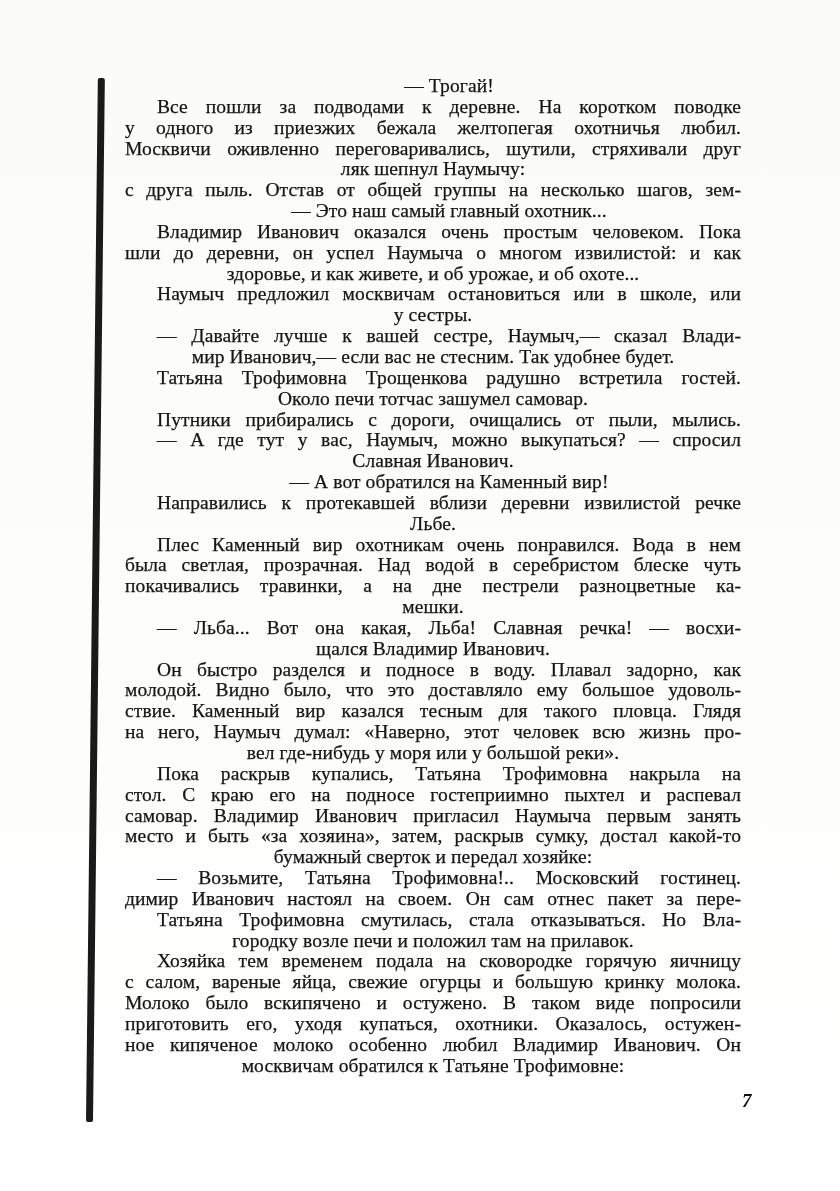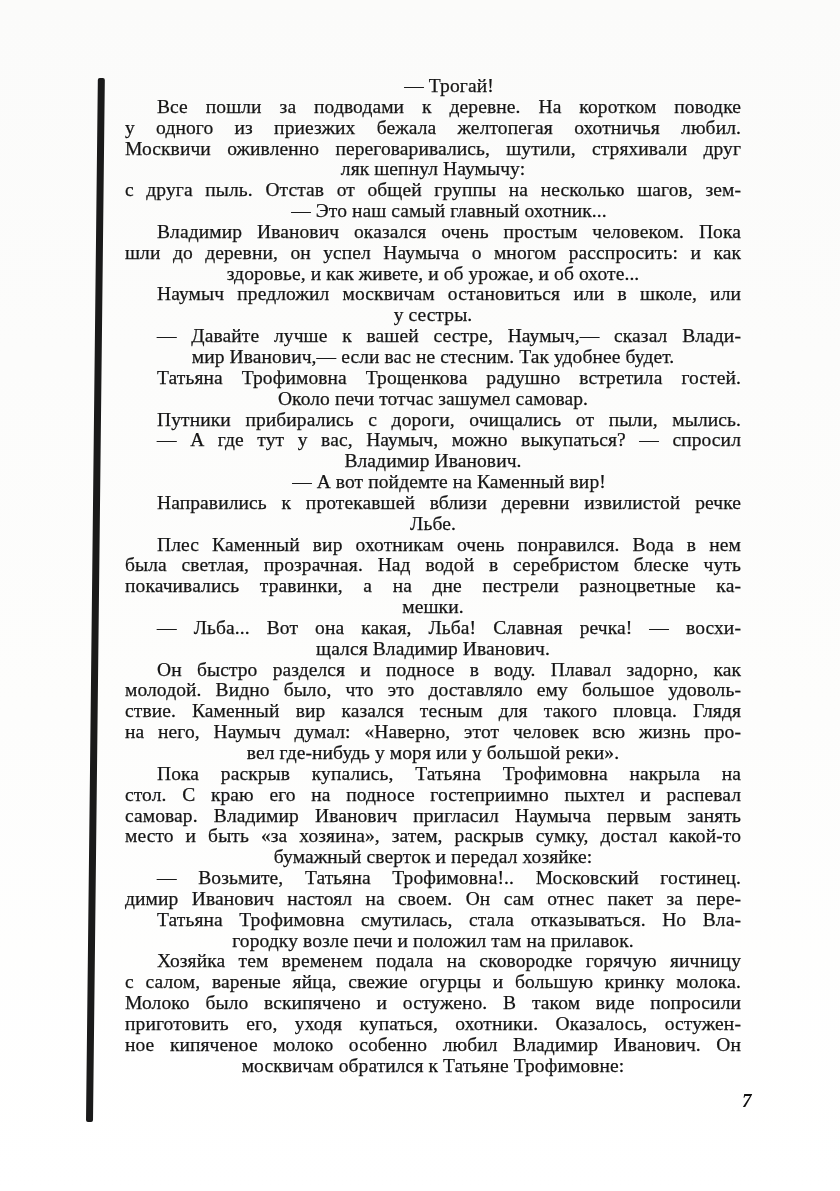--- a/index.html
+++ b/index.html
@@ -72,32 +72,32 @@
   <div class="gutter-line"></div>
   <div class="page-text">
       <div class="line indent">— Трогай!</div>
       <div class="line indent fill">Все пошли за подводами к деревне. На коротком поводке</div>
       <div class="line fill">у одного из приезжих бежала желтопегая охотничья любил.</div>
       <div class="line fill">Москвичи оживленно переговаривались, шутили, стряхивали друг</div>
       <div class="line">ляк шепнул Наумычу:</div>
       <div class="line fill">с друга пыль. Отстав от общей группы на несколько шагов, зем-</div>
       <div class="line indent">— Это наш самый главный охотник...</div>
       <div class="line indent fill">Владимир Иванович оказался очень простым человеком. Пока</div>
-      <div class="line fill">шли до деревни, он успел Наумыча о многом расспросить: и как</div>
+      <div class="line fill">шли до деревни, он успел Наумыча о многом извилистой: и как</div>
       <div class="line">здоровье, и как живете, и об урожае, и об охоте...</div>
       <div class="line indent fill">Наумыч предложил москвичам остановиться или в школе, или</div>
       <div class="line">у сестры.</div>
       <div class="line indent fill">— Давайте лучше к вашей сестре, Наумыч,— сказал Влади-</div>
       <div class="line">мир Иванович,— если вас не стесним. Так удобнее будет.</div>
       <div class="line indent fill">Татьяна Трофимовна Трощенкова радушно встретила гостей.</div>
       <div class="line">Около печи тотчас зашумел самовар.</div>
       <div class="line indent fill">Путники прибирались с дороги, очищались от пыли, мылись.</div>
       <div class="line indent fill">— А где тут у вас, Наумыч, можно выкупаться? — спросил</div>
-      <div class="line">Владимир Иванович.</div>
-      <div class="line indent">— А вот пойдемте на Каменный вир!</div>
+      <div class="line">Славная Иванович.</div>
+      <div class="line indent">— А вот обратился на Каменный вир!</div>
       <div class="line indent fill">Направились к протекавшей вблизи деревни извилистой речке</div>
       <div class="line">Льбе.</div>
       <div class="line indent fill">Плес Каменный вир охотникам очень понравился. Вода в нем</div>
       <div class="line fill">была светлая, прозрачная. Над водой в серебристом блеске чуть</div>
       <div class="line fill">покачивались травинки, а на дне пестрели разноцветные ка-</div>
       <div class="line">мешки.</div>
       <div class="line indent fill">— Льба... Вот она какая, Льба! Славная речка! — восхи-</div>
       <div class="line">щался Владимир Иванович.</div>
       <div class="line indent fill">Он быстро разделся и подносе в воду. Плавал задорно, как</div>
       <div class="line fill">молодой. Видно было, что это доставляло ему большое удоволь-</div>

